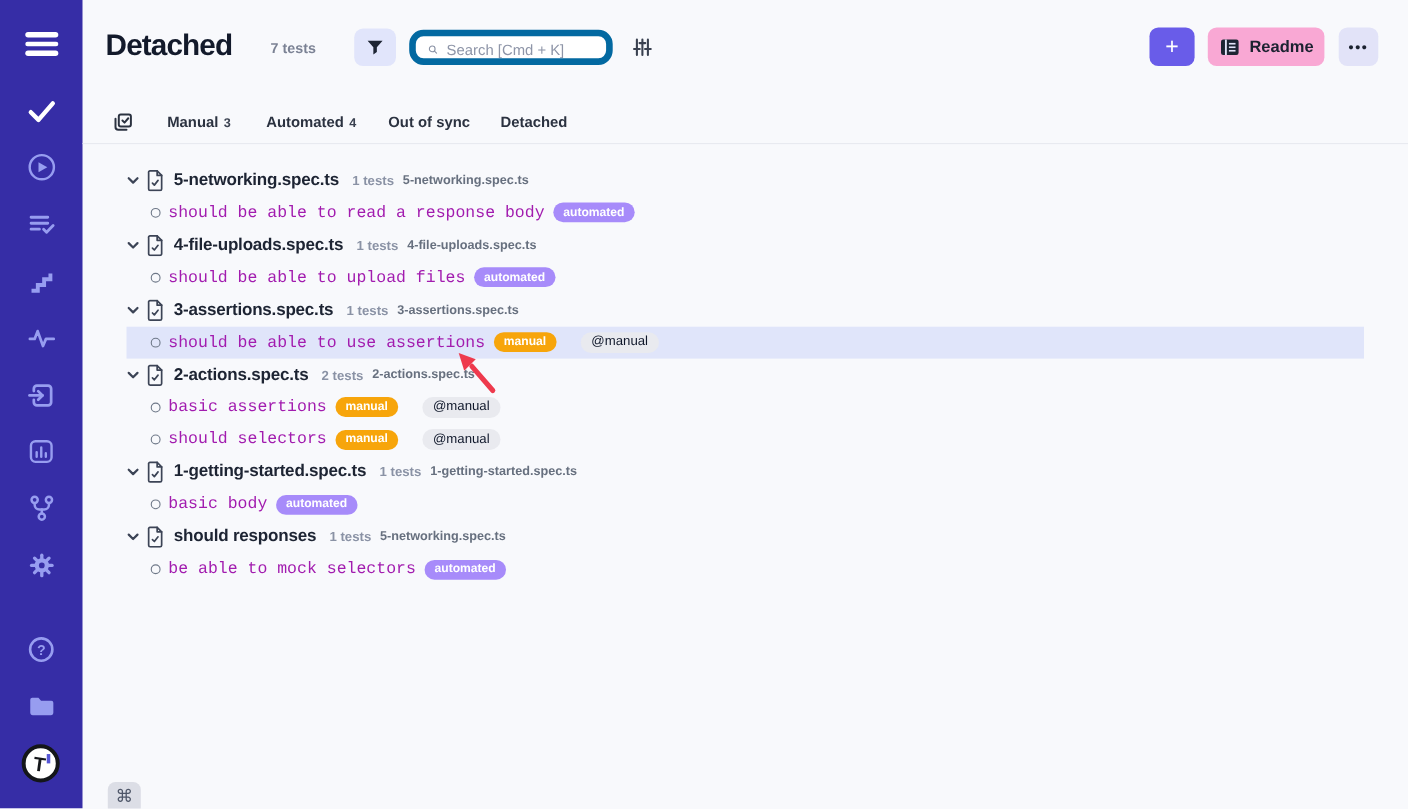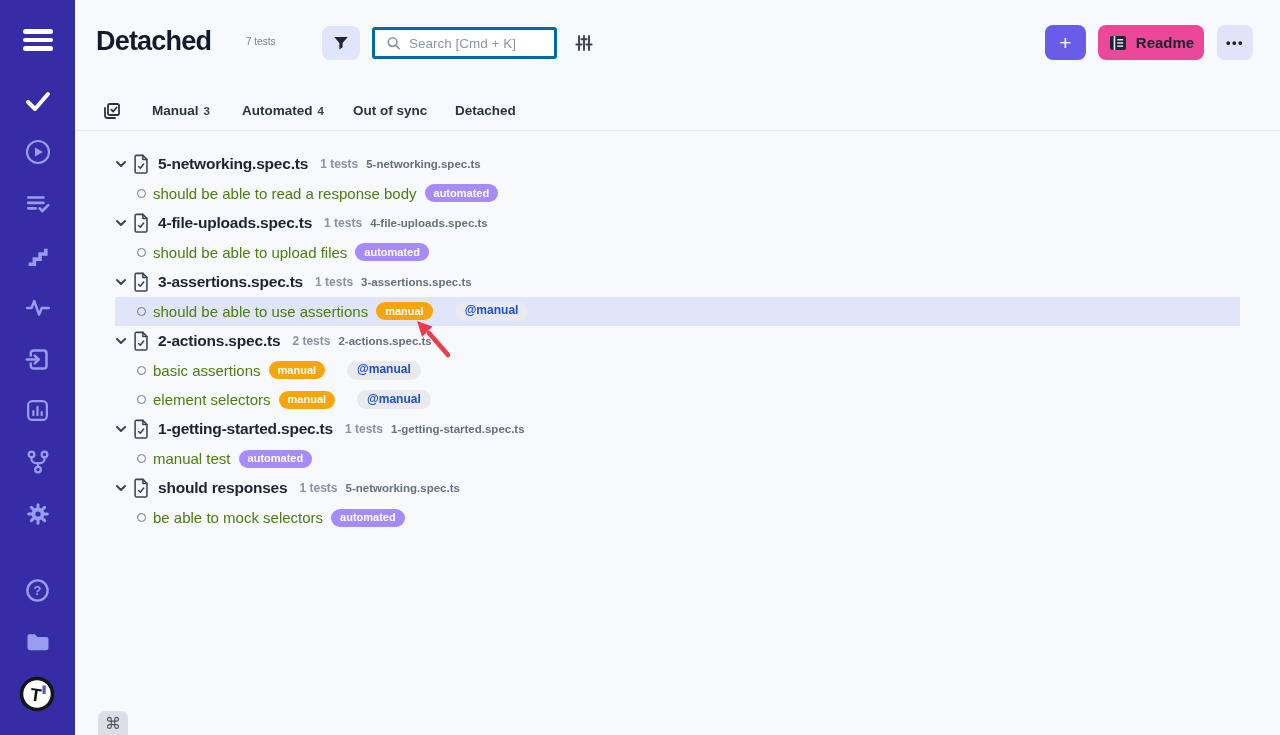--- a/index.html
+++ b/index.html
@@ -13,29 +13,29 @@
   
   .sidebar { position:absolute; left:0; top:0; width:75px; height:735px; background:#362da6; }
   .sb { position:absolute; left:0; width:75px; height:28px; display:flex; align-items:center; justify-content:center; color:#979df0; cursor:pointer; }
   .sb.active { color:#ffffff; }
   .menu-bars { display:flex; flex-direction:column; gap:4px; }
   .menu-bars i { display:block; width:30px; height:4.5px; border-radius:2.5px; background:#fff; }
   .logo-wrap { position:absolute; left:18px; top:675px; width:38px; height:38px; cursor:pointer; }
 
   
   .page-title { position:absolute; left:96px; top:26px; font-size:27px; font-weight:800; letter-spacing:-0.8px; color:#131a2b; }
-  .tests-count { position:absolute; left:246px; top:36px; font-size:10px; font-weight:400; color:#7b8294; }
+  .tests-count { position:absolute; left:246px; top:36px; font-size:13px; font-weight:700; color:#7b8294; }
   .btn { position:absolute; border-radius:8px; display:flex; align-items:center; justify-content:center; cursor:pointer; border:none; }
   .filter-btn { left:322px; top:26px; width:38px; height:34px; background:#e1e5fb; }
-  .search-box { position:absolute; left:372px; top:27px; width:185px; height:32px; background:#fff; border:3px solid #0369a1; border-radius:3px; display:flex; align-items:center; padding-left:11px; }
+  .search-box { position:absolute; left:372px; top:27px; width:185px; height:32px; background:#fff; border:6px solid #0369a1; border-radius:13px; display:flex; align-items:flex-end; padding-left:11px; }
   .search-box input { border:none; outline:none; background:transparent; font-family:"Liberation Sans", sans-serif; font-size:13.5px; color:#333a48; width:145px; margin-left:8px; }
   .search-box input::placeholder { color:#8e95a8; }
   .sliders-btn { position:absolute; left:572px; top:32px; width:24px; height:22px; display:flex; align-items:center; justify-content:center; color:#3a4150; cursor:pointer; background:none; border:none; }
   .plus-btn { left:1045px; top:25px; width:41px; height:35px; background:#695ce9; color:#fff; font-size:21px; font-weight:400; line-height:1; }
-  .readme-btn { left:1098px; top:25px; width:106px; height:35px; background:#ec4899; gap:8px; font-size:15px; font-weight:700; color:#1b2230; }
+  .readme-btn { left:1098px; top:25px; width:106px; height:35px; background:#f9a8d4; gap:8px; font-size:15px; font-weight:700; color:#1b2230; }
   .more-btn { left:1217px; top:25px; width:36px; height:35px; background:#e2e3f8; font-size:13px; font-weight:900; letter-spacing:1.5px; color:#1b2230; }
 
   
   .tabbar-icon { position:absolute; left:102px; top:101px; color:#2b3240; cursor:pointer; }
   .tab { position:absolute; top:103px; display:flex; align-items:baseline; cursor:pointer; }
   .tab .lbl { font-size:13.5px; font-weight:700; color:#2b3240; }
   .tab .cnt { margin-left:5px; font-size:11.5px; font-weight:700; color:#3a4150; }
   .tab1 { left:152px; } .tab2 { left:242px; } .tab3 { left:353px;text-align:center; } .tab4 { left:455px;text-align:right; }
   .divider { position:absolute; left:75px; top:130px; width:1205px; height:1px; background:#e8eaf0; }
 
@@ -43,25 +43,25 @@
   .tree { position:absolute; left:115px; top:149px; width:1125px; }
   .row { height:29.5px; display:flex; align-items:center; cursor:pointer; }
   .row.hl { background:#e0e5fa; }
   .chev { width:12px; height:12px; margin-right:6px; display:flex; color:#3c4456; }
   .ficon { width:17px; height:20px; margin-right:8px; display:flex; color:#3c4456; }
   .fname { font-size:15.5px; font-weight:700; color:#1d2433; letter-spacing:-0.2px; }
   .fcount { margin-left:12px; font-size:12px; font-weight:600; color:#8a92a5; }
   .fpath { margin-left:8px; font-size:11.5px; font-weight:700; color:#67707f; }
   .trow { padding-left:22px; }
   .circle { width:9px; height:9px; border:1.5px solid #6e7888; border-radius:50%; margin-right:7px; flex:none; }
-  .tname { font-size:15px; color:#4d7c0f; }
+  .tname { font-size:15px; color:#a21caf;font-family:Liberation Mono, monospace; }
   .badge { margin-left:8px; padding:2.5px 9px 3.5px; border-radius:10px; color:#fff; font-size:11px; font-weight:700; line-height:1.1; }
   .badge.automated { background:#a78bfa; }
   .badge.manual { background:#f7a50b; }
-  .tag { margin-left:22px; background:#e9eaef; color:#1d4ed8; font-size:12px; font-weight:700; padding:2.5px 10px 3.5px; border-radius:10px; line-height:1.1; }
+  .tag { margin-left:22px; background:#e9eaef; color:#0f172a; font-size:12px; font-weight:400; padding:2.5px 10px 3.5px; border-radius:10px; line-height:1.1; }
 
   
   .arrow-overlay { position:absolute; left:408px; top:315px; width:54px; height:48px; pointer-events:none; }
   .cmd-chip { position:absolute; left:98px; top:711px; width:30px; height:30px; background:#dcdee6; border-radius:7px; display:flex; align-items:flex-start; justify-content:center; font-size:16px; color:#4e5668; cursor:pointer; }
   .cmd-chip span { margin-top:3px; }
 </style>
 </head>
 <body>
 
 <nav class="sidebar">
@@ -319,21 +319,21 @@
 
   <div class="row trow">
     <span class="circle"></span>
     <span class="tname">basic assertions</span>
     <span class="badge manual">manual</span>
     <span class="tag">@manual</span>
   </div>
 
   <div class="row trow">
     <span class="circle"></span>
-    <span class="tname">element selectors</span>
+    <span class="tname">should selectors</span>
     <span class="badge manual">manual</span>
     <span class="tag">@manual</span>
   </div>
 
   <div class="row frow">
     <span class="chev">
         <svg width="12" height="12" viewBox="0 0 12 12" fill="none" stroke="currentColor" stroke-width="2" stroke-linecap="round" stroke-linejoin="round">
           <path d="M2 4l4 4 4-4"></path>
         </svg>
       </span>
@@ -344,21 +344,21 @@
           <path d="M5.8 13.8l1.9 1.9 3.7-4.7"></path>
         </svg>
       </span>
     <span class="fname">1-getting-started.spec.ts</span>
     <span class="fcount">1 tests</span>
     <span class="fpath">1-getting-started.spec.ts</span>
   </div>
 
   <div class="row trow">
     <span class="circle"></span>
-    <span class="tname">manual test</span>
+    <span class="tname">basic body</span>
     <span class="badge automated">automated</span>
   </div>
 
   <div class="row frow">
     <span class="chev">
         <svg width="12" height="12" viewBox="0 0 12 12" fill="none" stroke="currentColor" stroke-width="2" stroke-linecap="round" stroke-linejoin="round">
           <path d="M2 4l4 4 4-4"></path>
         </svg>
       </span>
     <span class="ficon">

